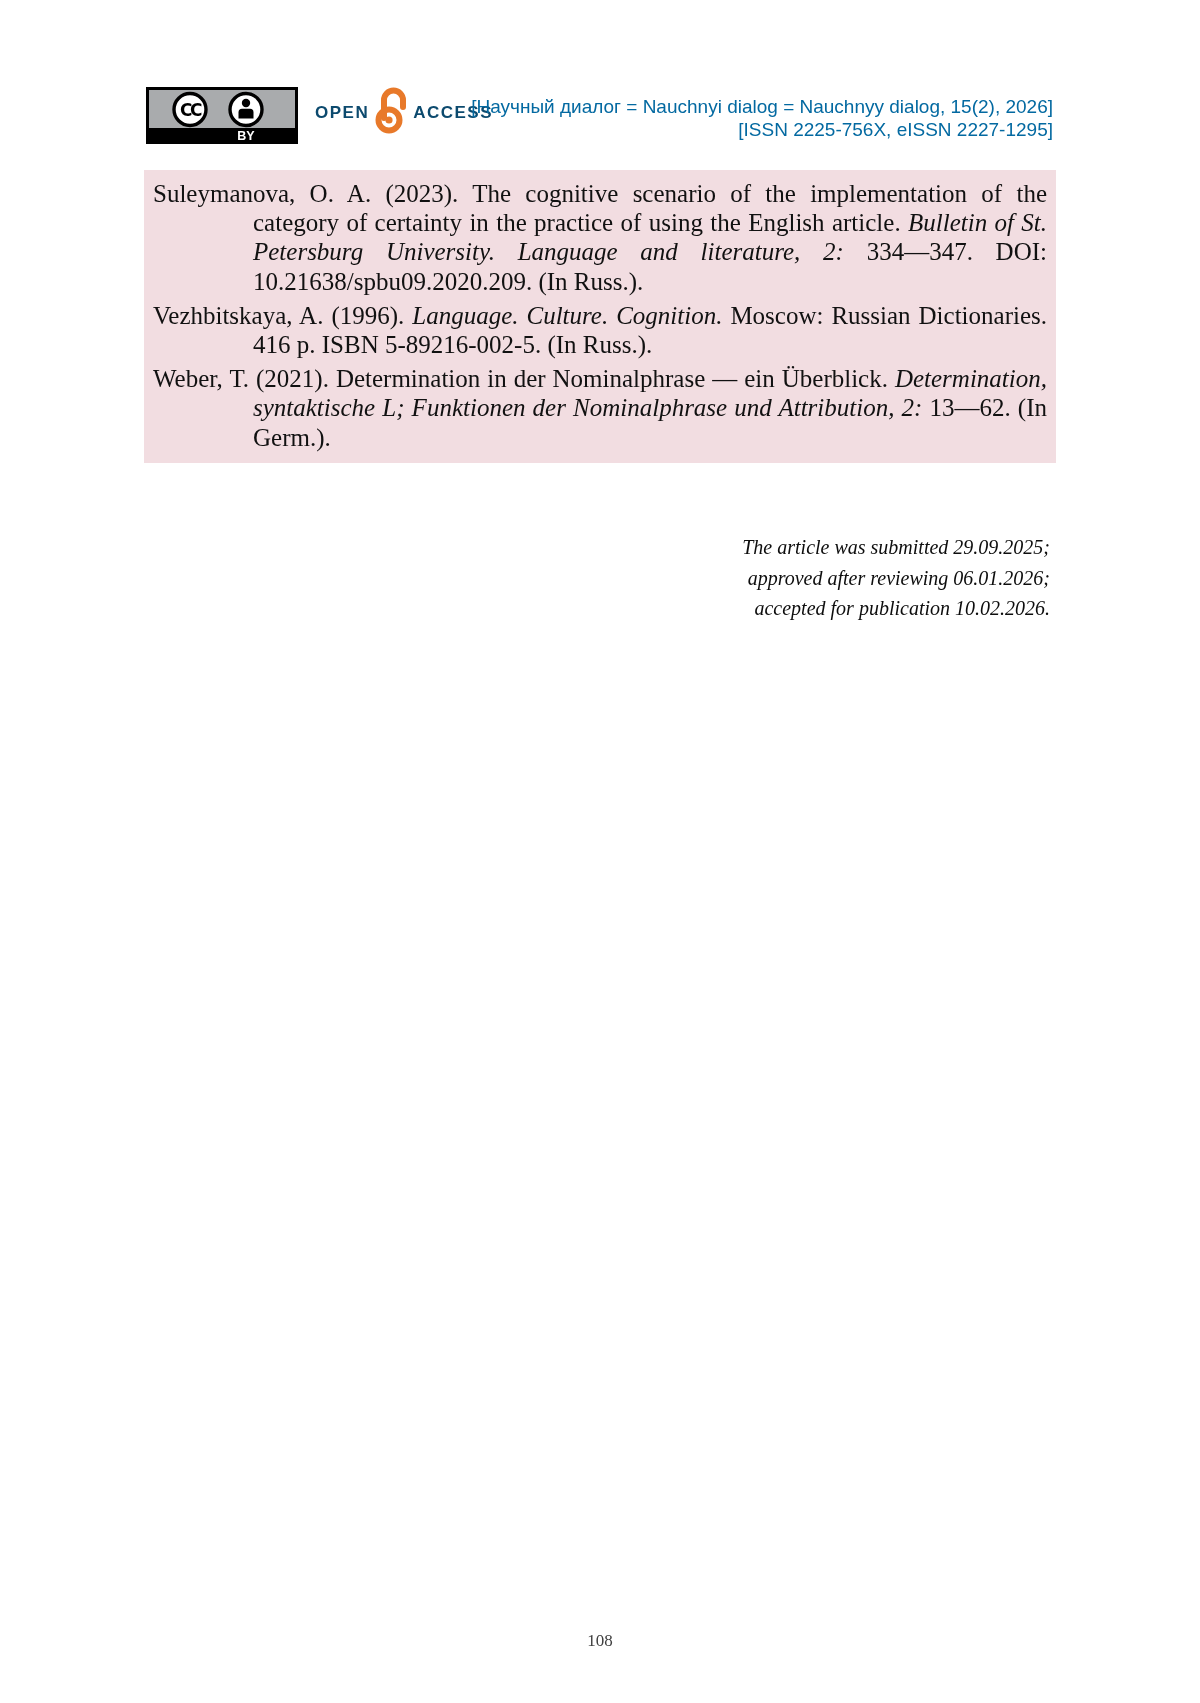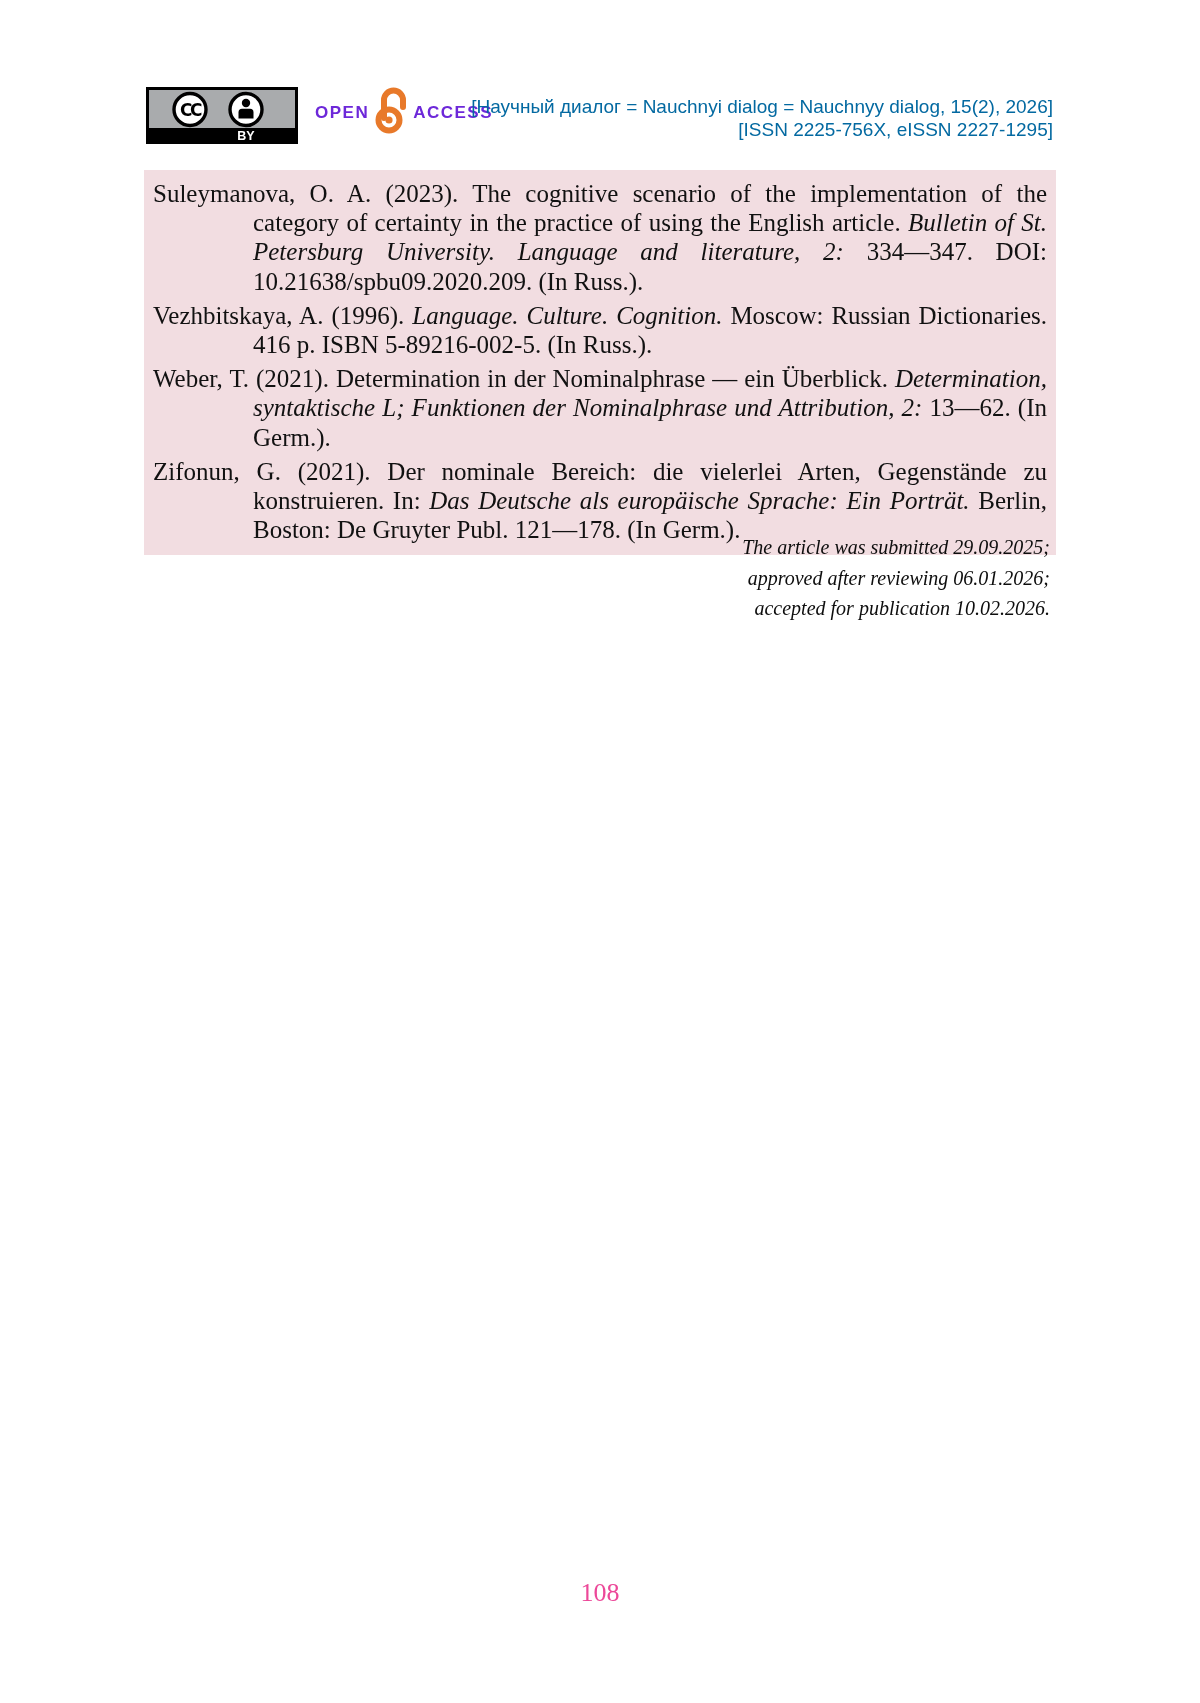--- a/index.html
+++ b/index.html
@@ -9,21 +9,21 @@
   }
 
   
   .cc-badge{position:absolute;left:146px;top:87px;}
   .oa-logo{
     position:absolute;left:315px;top:86px;height:48px;
     display:flex;align-items:center;gap:5px;
   }
   .oa-word{
     font-family:"Liberation Sans", sans-serif;font-weight:bold;
-    font-size:17px;letter-spacing:1.5px;color:#6d28d9;margin-top:6px;
+    font-size:17px;letter-spacing:1.5px;color:#0c4a6e;margin-top:6px;
   }
   .journal-head{
     position:absolute;top:95px;right:147px;text-align:right;
     font-family:"Liberation Sans", sans-serif;font-size:19px;line-height:23px;color:#0369a1;
   }
 
   
   .refs{
     position:absolute;left:144px;top:170px;width:912px;
     background:#f2dde1;padding:4px 4px 6px 4px;box-sizing:border-box;
@@ -35,22 +35,22 @@
   .ref .it{font-style:italic;}
 
   
   .submission{
     position:absolute;top:532px;right:150px;text-align:right;
     font-style:italic;font-size:20px;line-height:30.5px;color:#0d0d0d;
   }
 
   
   .page-num{
-    position:absolute;top:1578px;left:0;width:100%;text-align:center;
-    font-size:26px;color:#ec4899;
+    position:absolute;top:1631px;left:0;width:100%;text-align:center;
+    font-size:17px;color:#404040;
   }
 </style>
 </head>
 <body>
 
 <div class="cc-badge">
   <svg width="152" height="57" viewBox="0 0 152 57">
     <rect x="1.5" y="1.5" width="149" height="54" fill="#a9abad" stroke="#000" stroke-width="3"></rect>
     <rect x="3" y="41" width="146" height="13" fill="#000"></rect>
 
@@ -80,21 +80,20 @@
 
 <div class="journal-head">
   <div>[Научный диалог = Nauchnyi dialog = Nauchnyy dialog, 15(2), 2026]</div>
   <div>[ISSN 2225-756X, eISSN 2227-1295]</div>
 </div>
 
 <div class="refs">
   <p class="ref"><span>Suleymanova, O. A. (2023). The cognitive scenario of the implementation of the category of certainty in the practice of using the English article. </span><span class="it">Bulletin of St. Petersburg Uni­versity. Language and literature, 2:</span><span> 334—347. DOI: 10.21638/spbu09.2020.209. (In Russ.).</span></p>
   <p class="ref"><span>Vezhbitskaya, A. (1996). </span><span class="it">Language. Culture. Cognition.</span><span> Moscow: Russian Dictionaries. 416 p. ISBN 5-89216-002-5. (In Russ.).</span></p>
   <p class="ref"><span>Weber, T. (2021). Determination in der Nominalphrase — ein Überblick. </span><span class="it">Determination, syn­taktische L; Funktionen der Nominalphrase und Attribution, 2:</span><span> 13—62. (In Germ.).</span></p>
-  <p class="ref"><span>Zifonun, G. (2021). Der nominale Bereich: die vielerlei Arten, Gegenstände zu konstruieren. In: </span><span class="it">Das Deutsche als europäische Sprache: Ein Porträt.</span><span> Berlin, Boston: De Gruyter Publ. 121—178. (In Germ.).</span></p>
 </div>
 
 <div class="submission">
   <div>The article was submitted 29.09.2025;</div>
   <div>approved after reviewing 06.01.2026;</div>
   <div>accepted for publication 10.02.2026.</div>
 </div>
 
 <div class="page-num">108</div>
 

